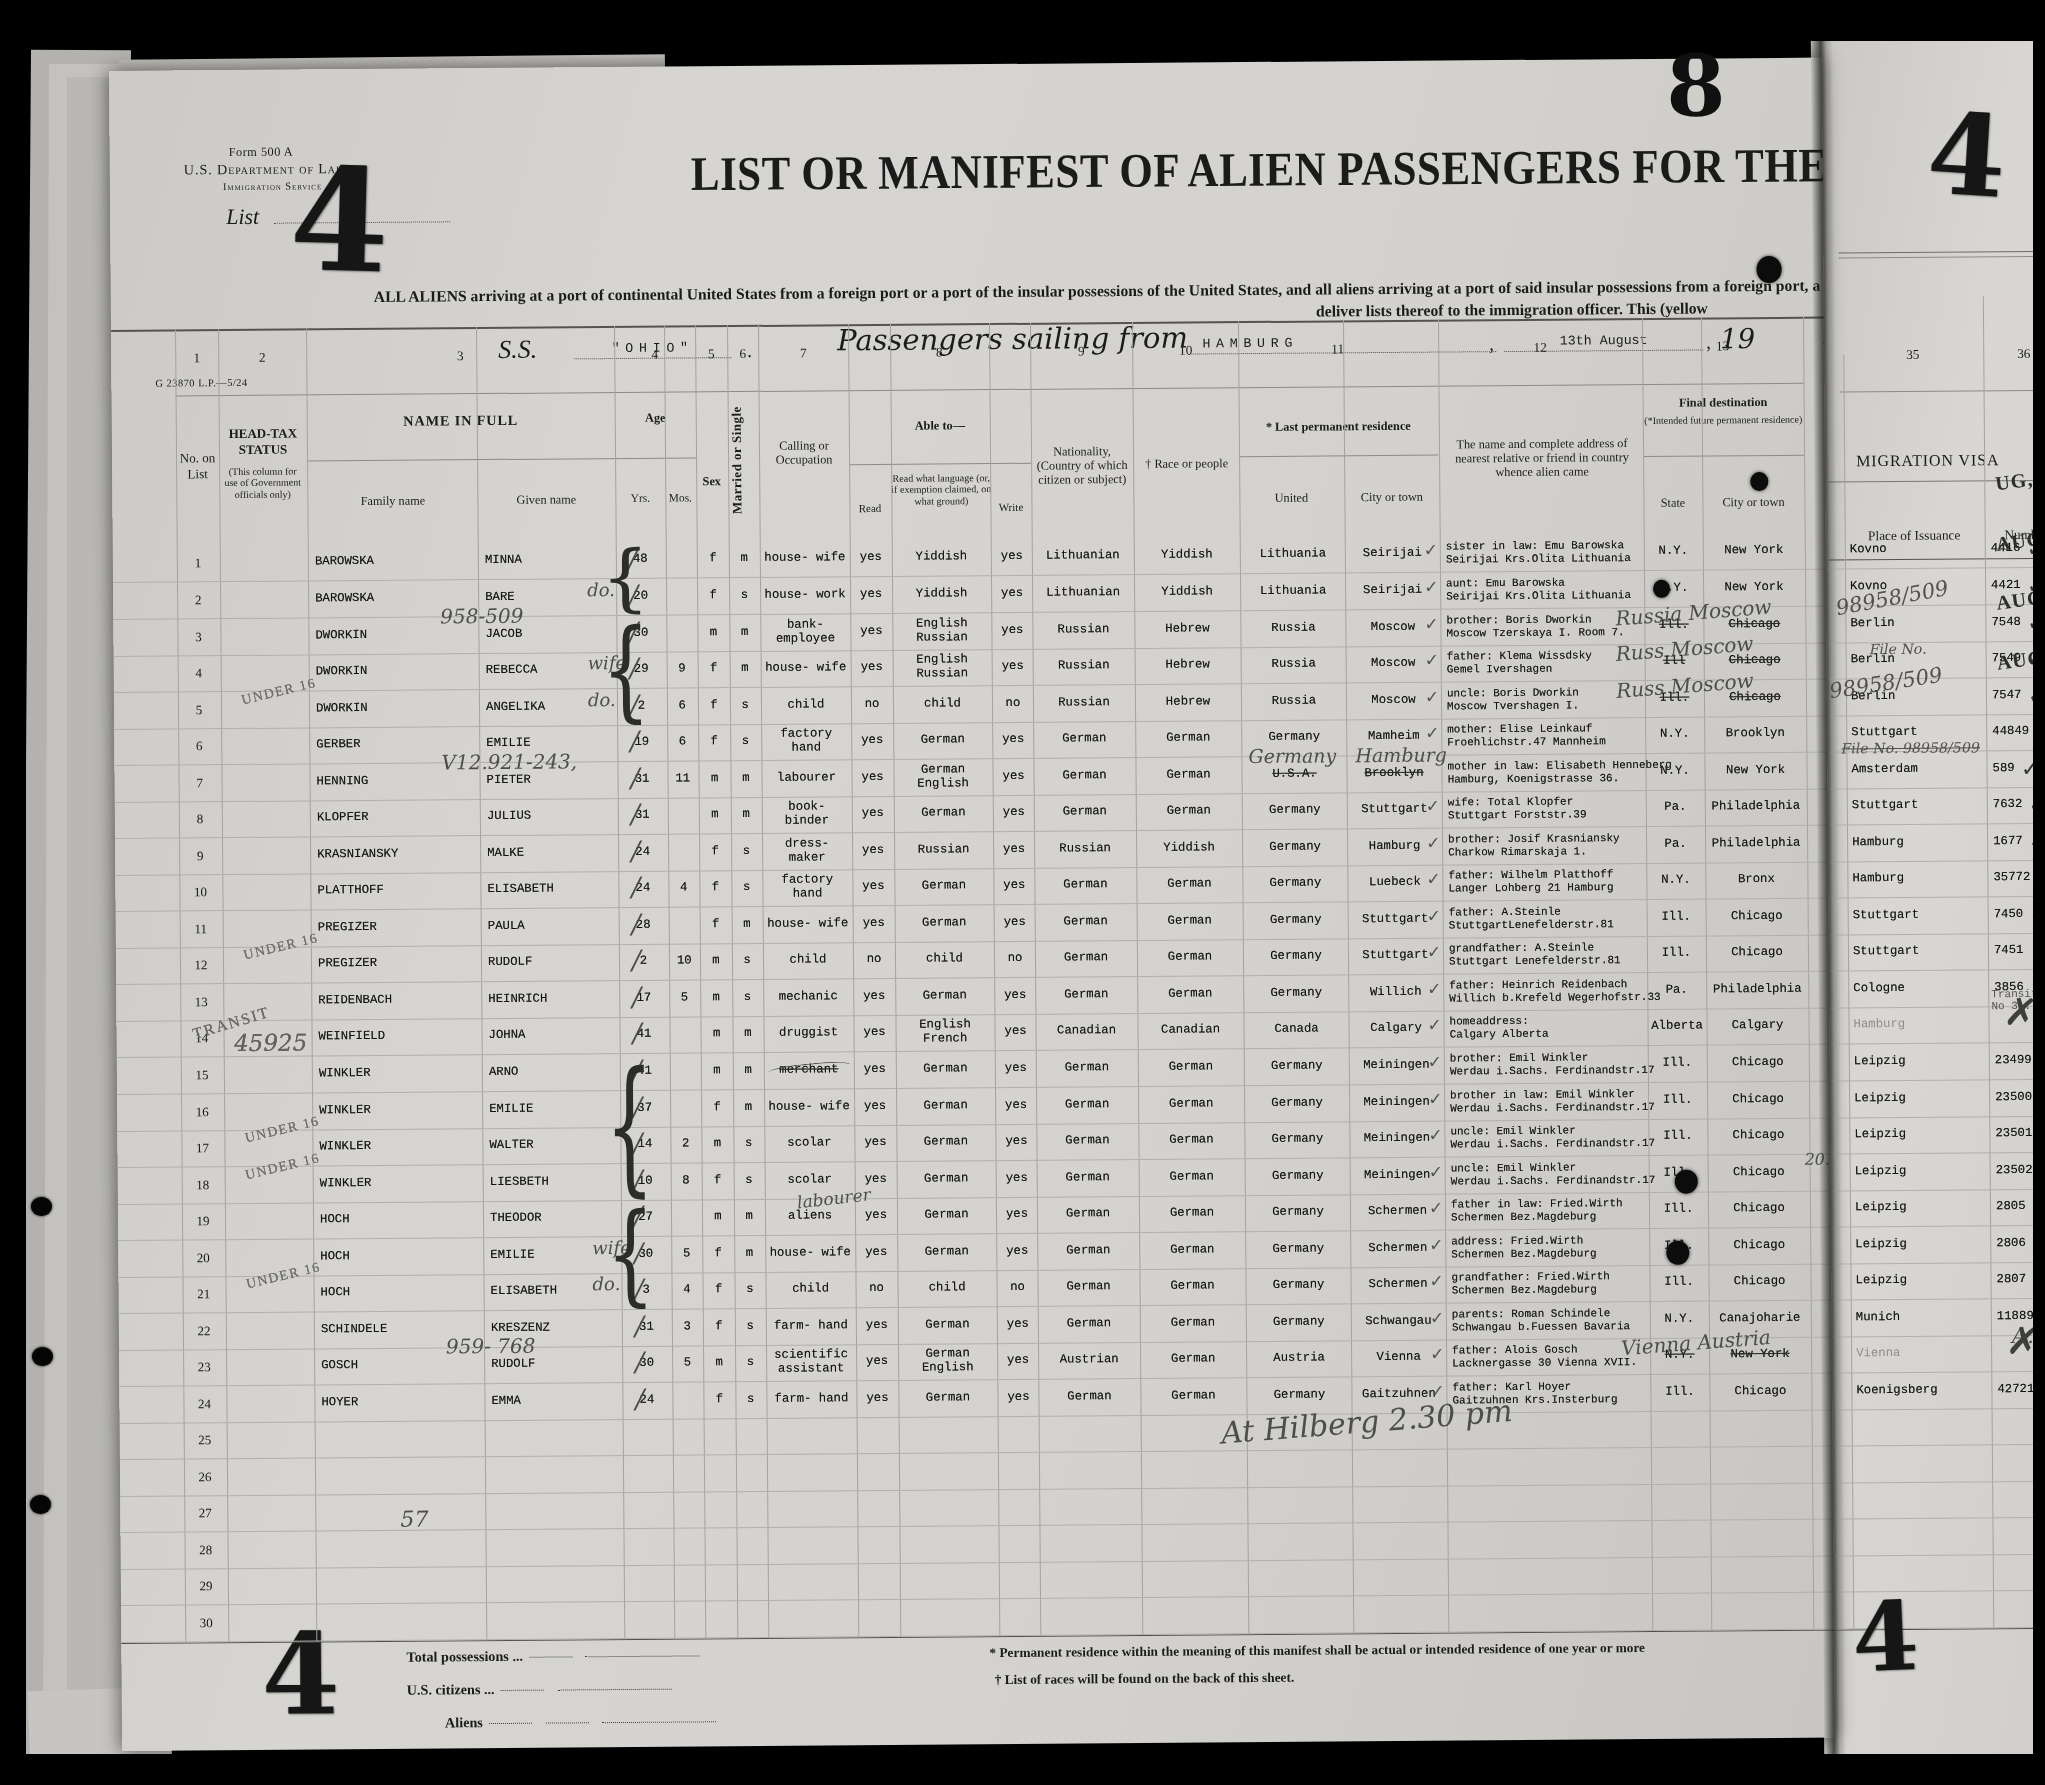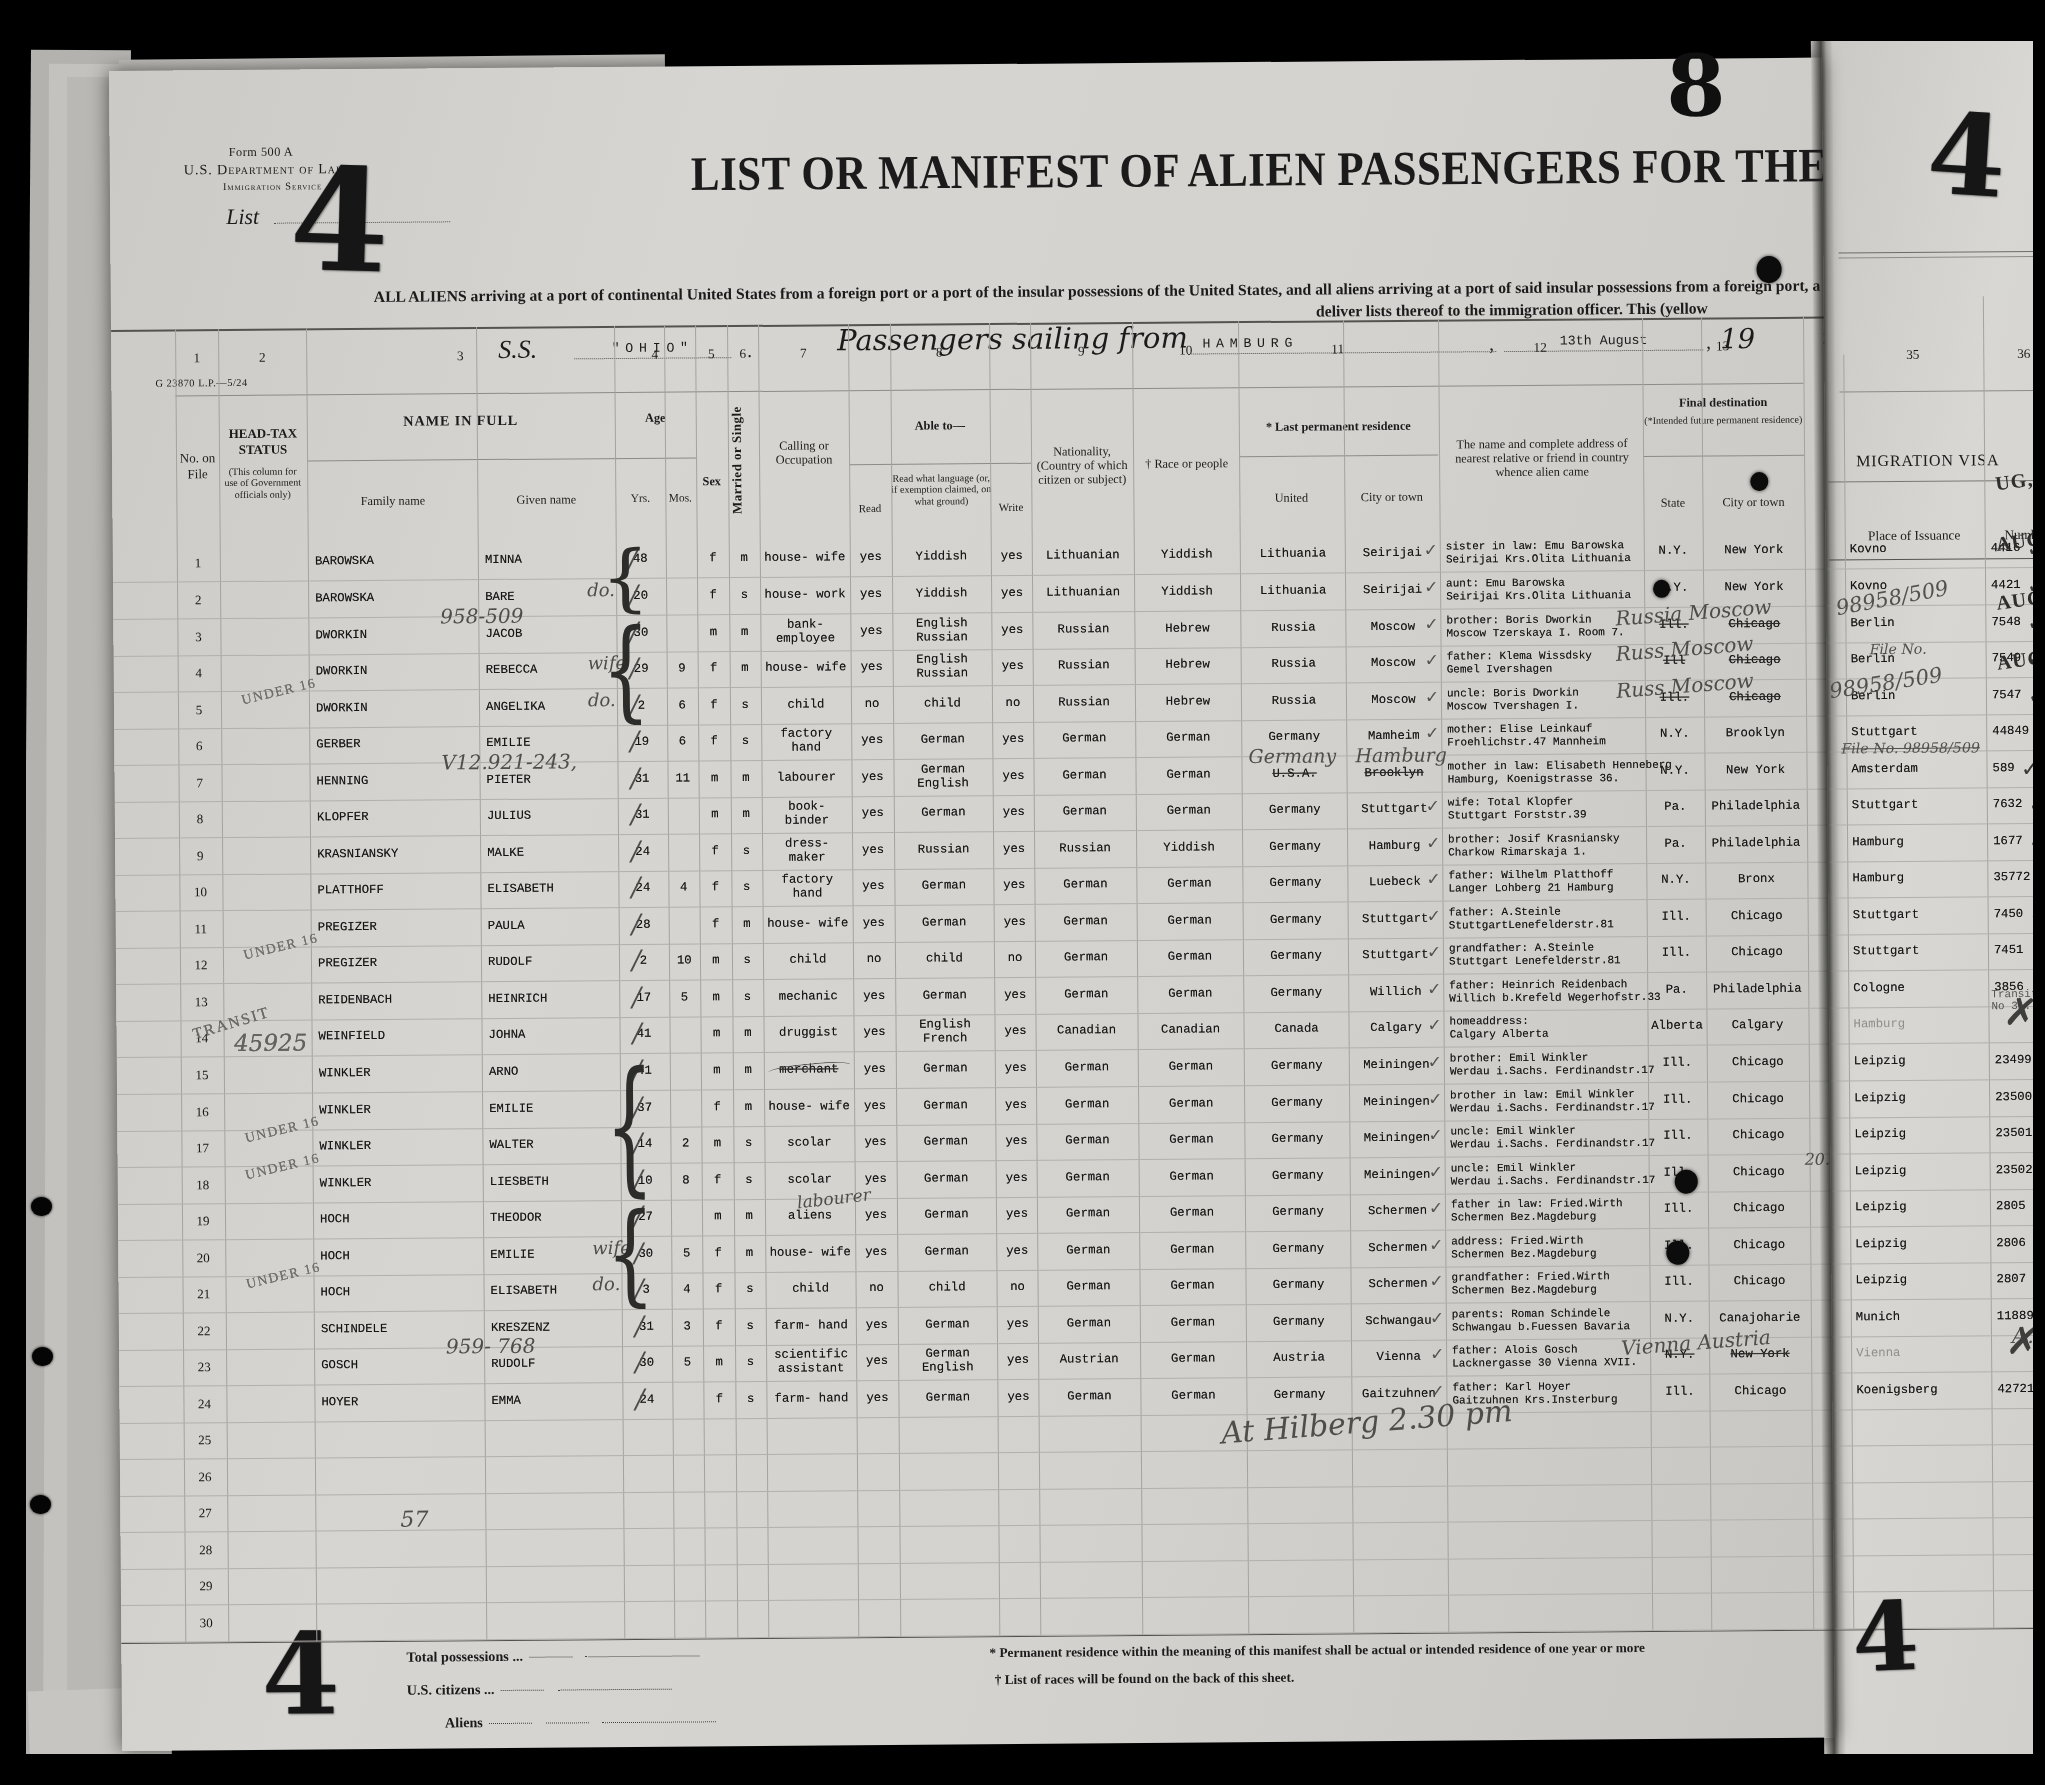--- a/index.html
+++ b/index.html
@@ -184,21 +184,21 @@
         <div class="h hn" style="left:616px;top:19px;width:31px;">6</div>
         <div class="h hn" style="left:647px;top:19px;width:90px;">7</div>
         <div class="h hn" style="left:737px;top:19px;width:182px;">8</div>
         <div class="h hn" style="left:919px;top:19px;width:102px;">9</div>
         <div class="h hn" style="left:1021px;top:19px;width:107px;">10</div>
         <div class="h hn" style="left:1127px;top:19px;width:199px;">11</div>
         <div class="h hn" style="left:1327px;top:19px;width:204px;">12</div>
         <div class="h hn" style="left:1531px;top:19px;width:161px;">13</div>
         <div class="hl" style="left:64px;top:64px;width:1628px;"></div>
 
-        <div class="h" style="left:62px;top:119px;width:47px;font-size:13px;">No. on File</div>
+        <div class="h" style="left:62px;top:119px;width:47px;font-size:13px;">No. on List</div>
         <div class="h hb" style="left:107px;top:95px;width:88px;font-size:13px;">HEAD-TAX STATUS</div>
         <div class="h hsmall" style="left:109px;top:135px;width:83px;">(This column for use of Government officials only)</div>
         <div class="h hb" style="left:195px;top:83px;width:308px;font-size:14.2px;letter-spacing:0.9px;">NAME IN FULL</div>
         <div class="hl" style="left:195px;top:130px;width:389px;"></div>
         <div class="h" style="left:195px;top:164px;width:171px;">Family name</div>
         <div class="h" style="left:365px;top:164px;width:138px;">Given name</div>
         <div class="h hb" style="left:503px;top:83px;width:81px;">Age</div>
         <div class="h" style="left:503px;top:164px;width:50px;font-size:11.4px;">Yrs.</div>
         <div class="h" style="left:548px;top:164px;width:40px;font-size:11.4px;">Mos.</div>
         <div class="h hb" style="left:581px;top:147px;width:37px;">Sex</div>

